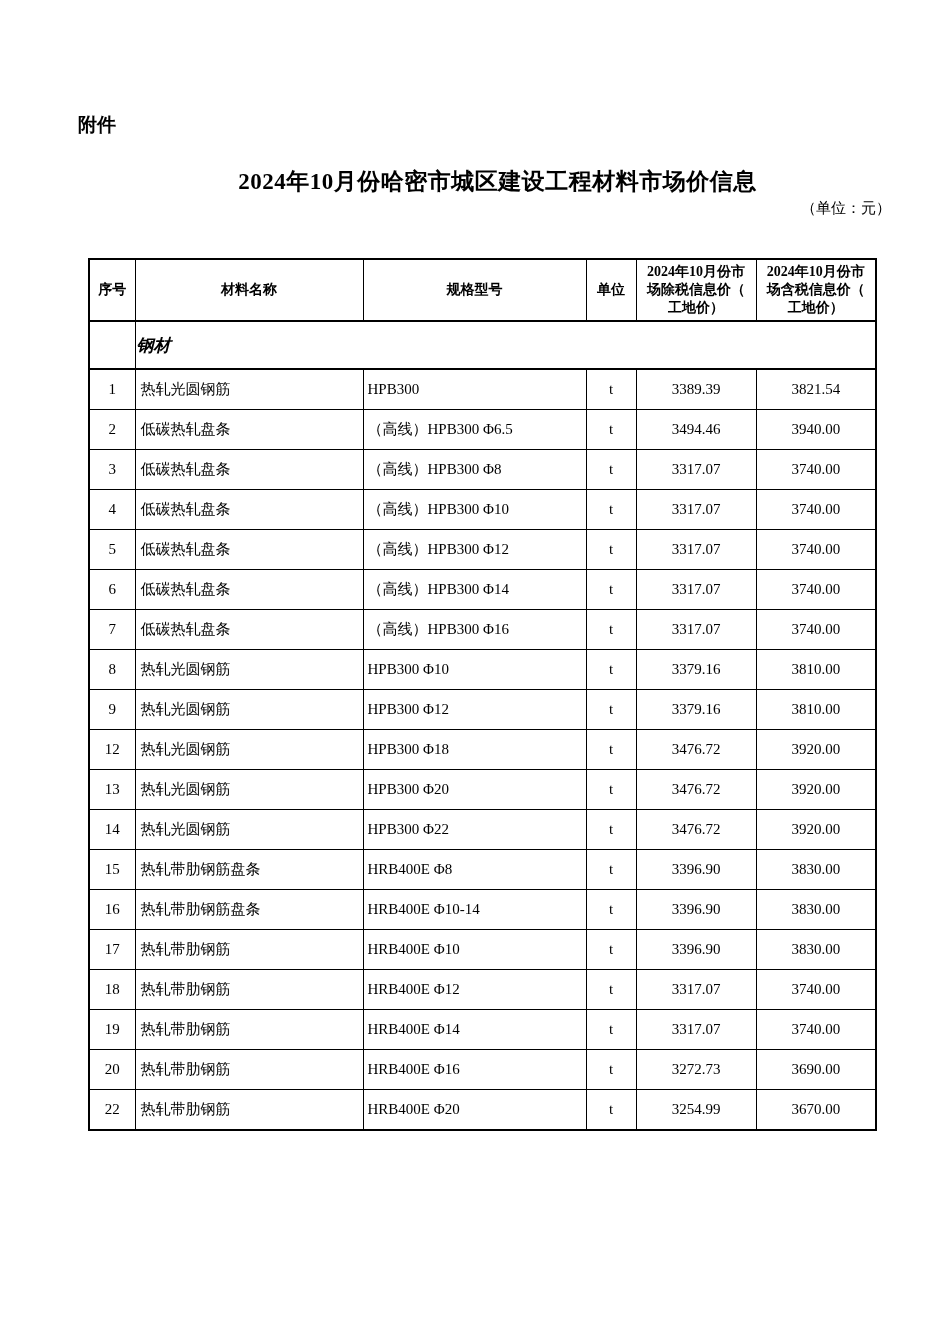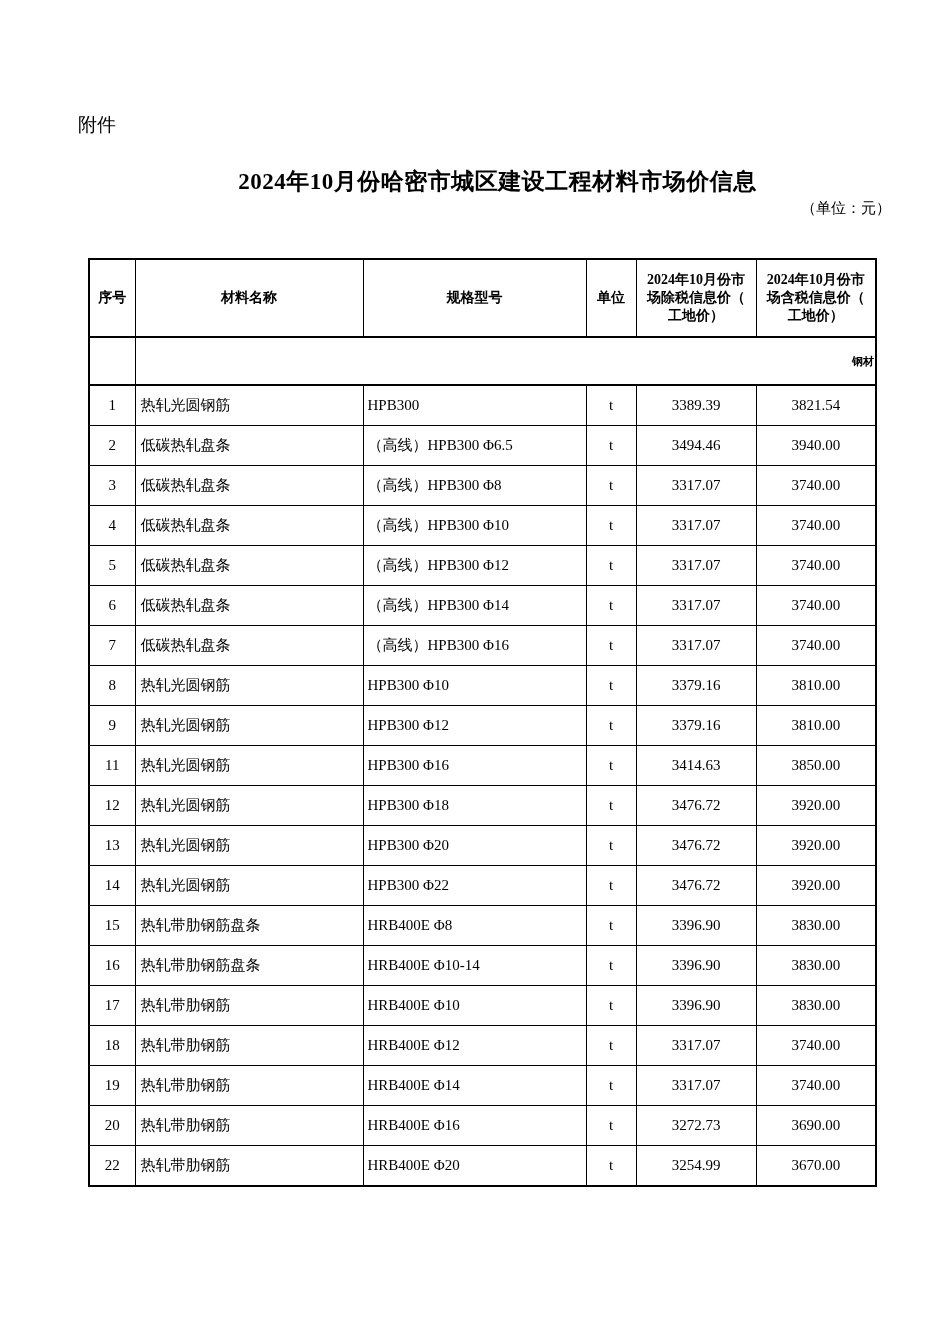--- a/index.html
+++ b/index.html
@@ -14,21 +14,21 @@
     width: 950px;
     height: 1344px;
     background: #ffffff;
     overflow: hidden;
   }
   .attachment {
     position: absolute;
     left: 78px;
     top: 112px;
     font-size: 19px;
-    font-weight: normal;
+    font-weight: bold;
   }
   .title {
     position: absolute;
     left: 88px;
     top: 150px;
     width: 787px;
     margin: 16px;
     text-align: center;
     font-size: 23px;
     font-weight: bold;
@@ -61,32 +61,33 @@
     height: 60px;
     font-size: 14px;
     font-weight: bold;
     text-align: center;
     vertical-align: middle;
     line-height: 1.28;
     padding: 0 6px;
     border-bottom-width: 2px;
   }
   .price-table thead th.price-header {
-    padding: 8px 6px;
+    padding: 0 6px;
     line-break: anywhere;
   }
   .section-row td {
     height: 44px;
     border-bottom-width: 2px;
     vertical-align: middle;
   }
   .section-row td.section-label {
-    font-size: 11px;
-    font-weight: bold;
-    text-align: right;
+    font-size: 17px;
+    font-weight: bold;
+    text-align: left;
+    font-style: italic;
   }
   .data-row td {
     height: 39px;
     font-size: 15px;
     vertical-align: middle;
     padding: 0;
   }
   .col-seq   { text-align: center; }
   .col-name  { text-align: left; padding-left: 5px !important; }
   .col-spec  { text-align: left; padding-left: 4px !important; }
@@ -195,28 +196,20 @@
         </tr>
         <tr class="data-row">
           <td class="col-seq">9</td>
           <td class="col-name">热轧光圆钢筋</td>
           <td class="col-spec">HPB300 Φ12</td>
           <td class="col-unit">t</td>
           <td class="col-price">3379.16</td>
           <td class="col-price">3810.00</td>
         </tr>
         <tr class="data-row">
-          <td class="col-seq">11</td>
-          <td class="col-name">热轧光圆钢筋</td>
-          <td class="col-spec">HPB300 Φ16</td>
-          <td class="col-unit">t</td>
-          <td class="col-price">3414.63</td>
-          <td class="col-price">3850.00</td>
-        </tr>
-        <tr class="data-row">
           <td class="col-seq">12</td>
           <td class="col-name">热轧光圆钢筋</td>
           <td class="col-spec">HPB300 Φ18</td>
           <td class="col-unit">t</td>
           <td class="col-price">3476.72</td>
           <td class="col-price">3920.00</td>
         </tr>
         <tr class="data-row">
           <td class="col-seq">13</td>
           <td class="col-name">热轧光圆钢筋</td>

